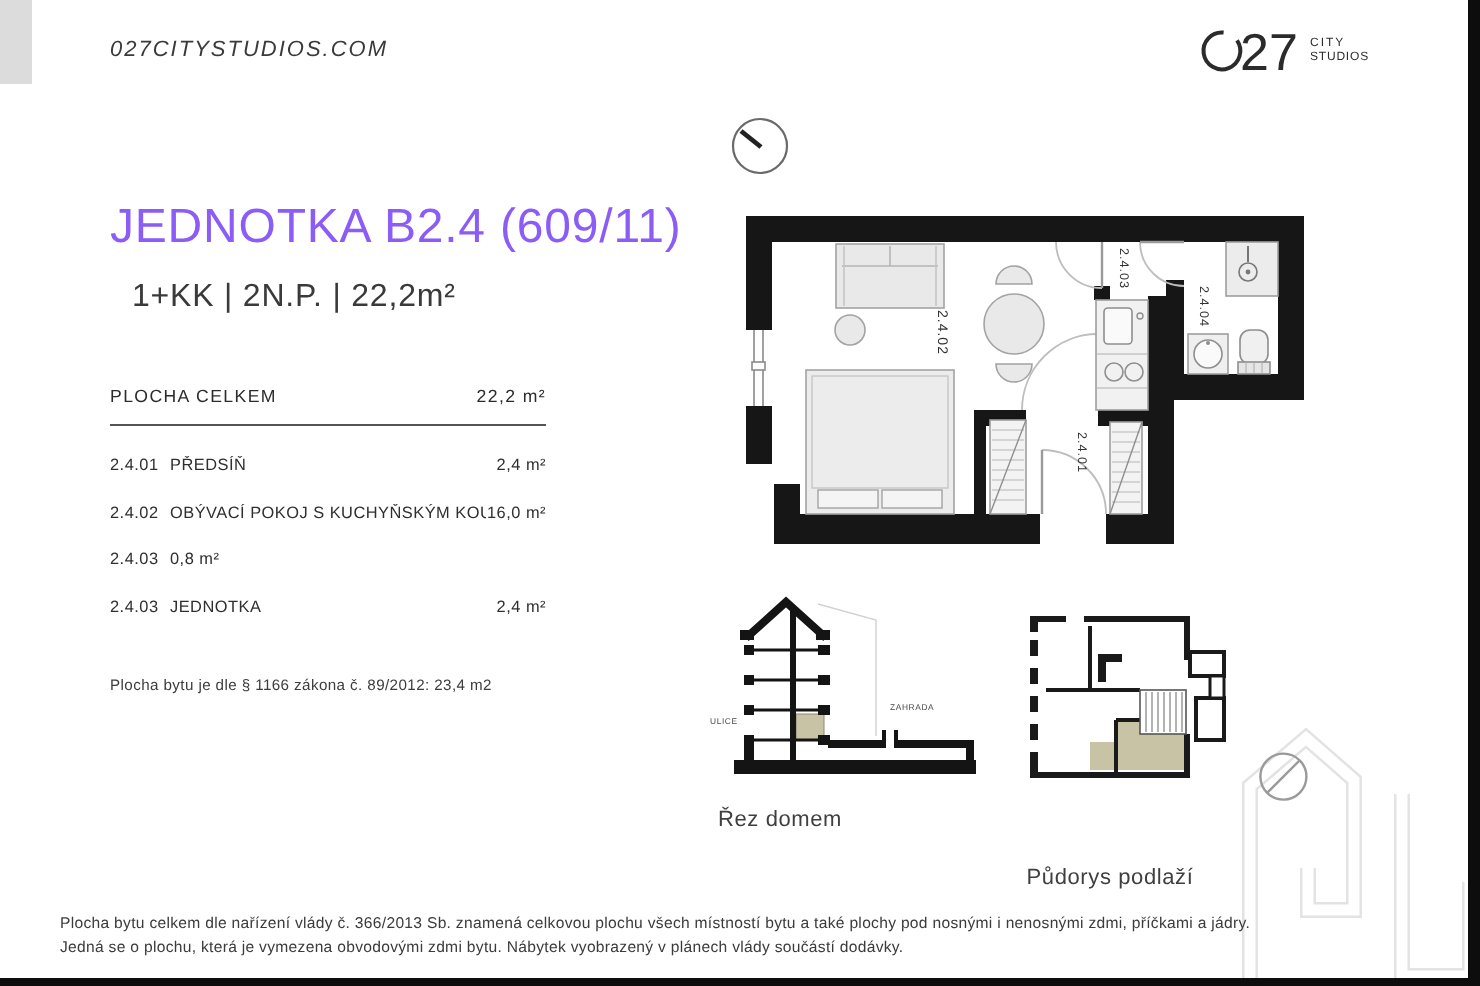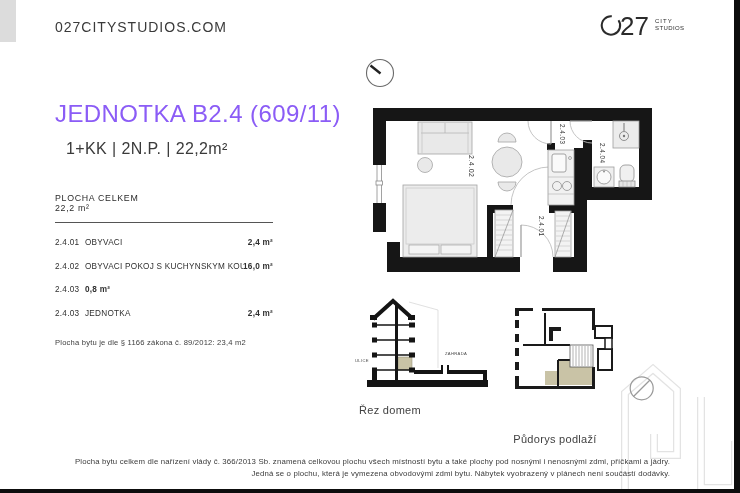--- a/index.html
+++ b/index.html
@@ -5,43 +5,43 @@
   html,body{margin:0;padding:0;}
   body{
     width:740px;height:493px;position:relative;overflow:hidden;
     background:#ffffff;
     font-family:"Liberation Sans", sans-serif;
     color:#2e2e2e;
     -webkit-font-smoothing:antialiased;
   }
   .abs{position:absolute;}
   
-  .brand-url{left:55px;top:19px;font-size:14px;letter-spacing:1px;color:#3a3a3a;}
+  .brand-url{left:55px;top:19px;font-size:11px;letter-spacing:1px;color:#3a3a3a;font-style:italic;}
   .logo-svg{left:598px;top:10px;}
   
   .unit-title{left:55px;top:100px;font-size:24px;letter-spacing:.4px;color:#8b5cf6;font-weight:400;}
   .unit-subtitle{left:66px;top:140px;font-size:16px;letter-spacing:.4px;color:#3a3a3a;font-weight:400;}
   
   .area-table{left:55px;top:193px;width:218px;}
   .at-head{display:flex;justify-content:space-between;align-items:baseline;
            font-size:8.8px;letter-spacing:.7px;color:#2b2b2b;
-           padding-bottom:9px;border-bottom:1px solid #555;flex-direction:column;}
+           padding-bottom:9px;border-bottom:1px solid #555;}
   .at-rows{margin-top:15px;}
   .at-row{display:flex;align-items:baseline;font-size:8.2px;letter-spacing:.25px;
           color:#2f2f2f;margin-bottom:14.5px;white-space:nowrap;}
   .at-code{width:30px;flex:0 0 30px;}
   .at-name{flex:1 1 auto;overflow:hidden;}
-  .at-val{flex:0 0 auto;text-align:right;font-weight:bold;}
+  .at-val{flex:0 0 auto;text-align:right;}
   .area-note{left:55px;top:338px;font-size:7.6px;letter-spacing:.2px;color:#3d3d3d;}
   
   .caption{font-size:11px;color:#3f3f3f;text-align:center;letter-spacing:.3px;}
   .cap-section{left:322px;top:404px;width:136px;}
   .cap-storey{left:487px;top:405px;width:136px;margin-top:28px;}
   
-  .footer{left:30px;top:456px;width:640px;text-align:right;
+  .footer{left:30px;top:456px;width:640px;text-align:left;
           font-size:7.8px;line-height:12px;color:#3b3b3b;letter-spacing:.15px;z-index:3;}
   
   .edge-right{left:734px;top:0;width:6px;height:493px;background:#0d0d0d;z-index:6;}
   .edge-bottom{left:0;top:489px;width:740px;height:4px;background:#0d0d0d;z-index:6;}
   .corner-artifact{left:0;top:0;width:16px;height:42px;background:#dcdcdc;z-index:6;}
   .wm{z-index:0;}
   svg text{font-family:"Liberation Sans", sans-serif;}
 </style>
 </head>
 <body>
@@ -74,21 +74,21 @@
 <div class="abs unit-subtitle">1+KK | 2N.P. | 22,2m²</div>
 
 <div class="abs area-table">
   <div class="at-head">
     <span>PLOCHA CELKEM</span>
     <span>22,2 m²</span>
   </div>
   <div class="at-rows">
     <div class="at-row">
       <span class="at-code">2.4.01</span>
-      <span class="at-name">OBÝVACÍ</span>
+      <span class="at-name">PŘEDSÍŇ</span>
       <span class="at-val">2,4 m²</span>
     </div>
     <div class="at-row">
       <span class="at-code">2.4.02</span>
       <span class="at-name">OBÝVACÍ POKOJ S KUCHYŇSKÝM KOUTEM</span>
       <span class="at-val">16,0 m²</span>
     </div>
     <div class="at-row">
       <span class="at-code">2.4.03</span>
       <span class="at-val">0,8 m²</span>
@@ -307,18 +307,18 @@
   <g fill="#ffffff" stroke="#1a1a1a">
     <rect x="90" y="33" width="17" height="12" stroke-width="2"></rect>
     <rect x="93" y="56" width="14" height="21" stroke-width="2"></rect>
     <rect x="100" y="45" width="7" height="11" stroke-width="1.5"></rect>
   </g>
 </svg>
 <div class="abs caption cap-storey">Půdorys podlaží</div>
 
 <div class="abs footer">
   <div>Plocha bytu celkem dle nařízení vlády č. 366/2013 Sb. znamená celkovou plochu všech místností bytu a také plochy pod nosnými i nenosnými zdmi, příčkami a jádry.</div>
-  <div>Jedná se o plochu, která je vymezena obvodovými zdmi bytu. Nábytek vyobrazený v plánech není součástí dodávky.</div>
+  <div>Jedná se o plochu, která je vymezena obvodovými zdmi bytu. Nábytek vyobrazený v plánech vlády součástí dodávky.</div>
 </div>
 
 <div class="abs corner-artifact"></div>
 <div class="abs edge-right"></div>
 <div class="abs edge-bottom"></div>
 
 </body></html>

